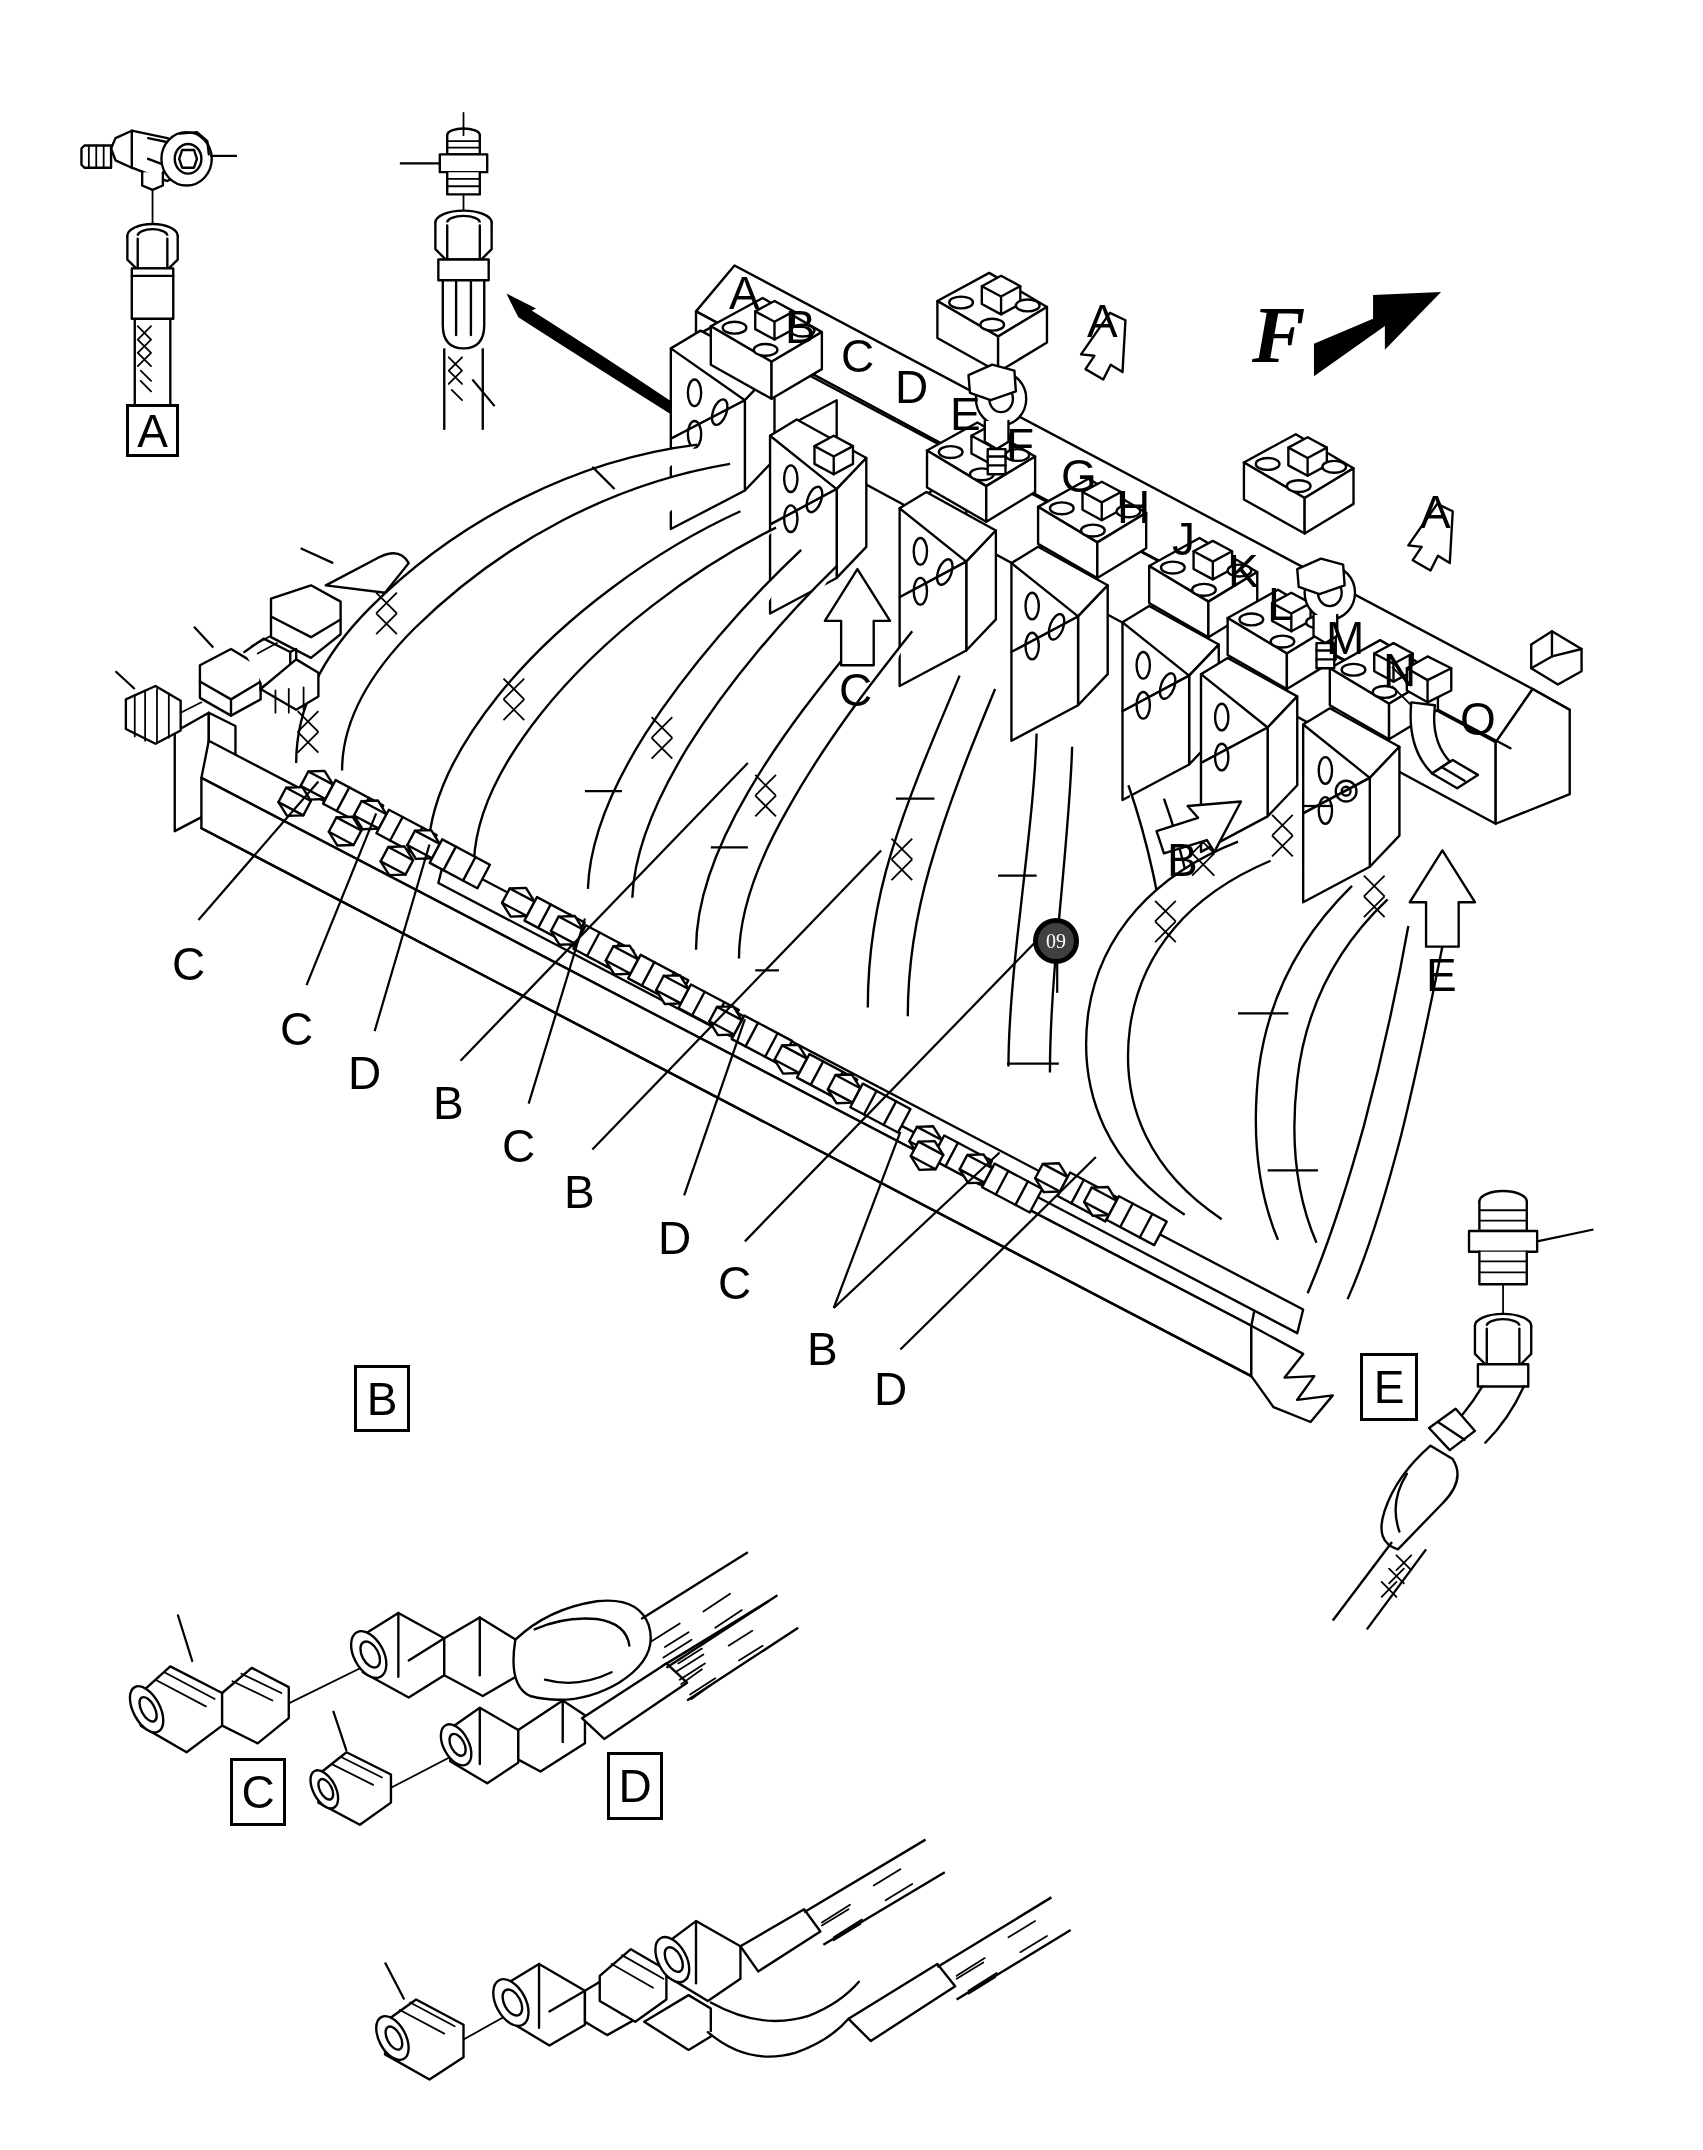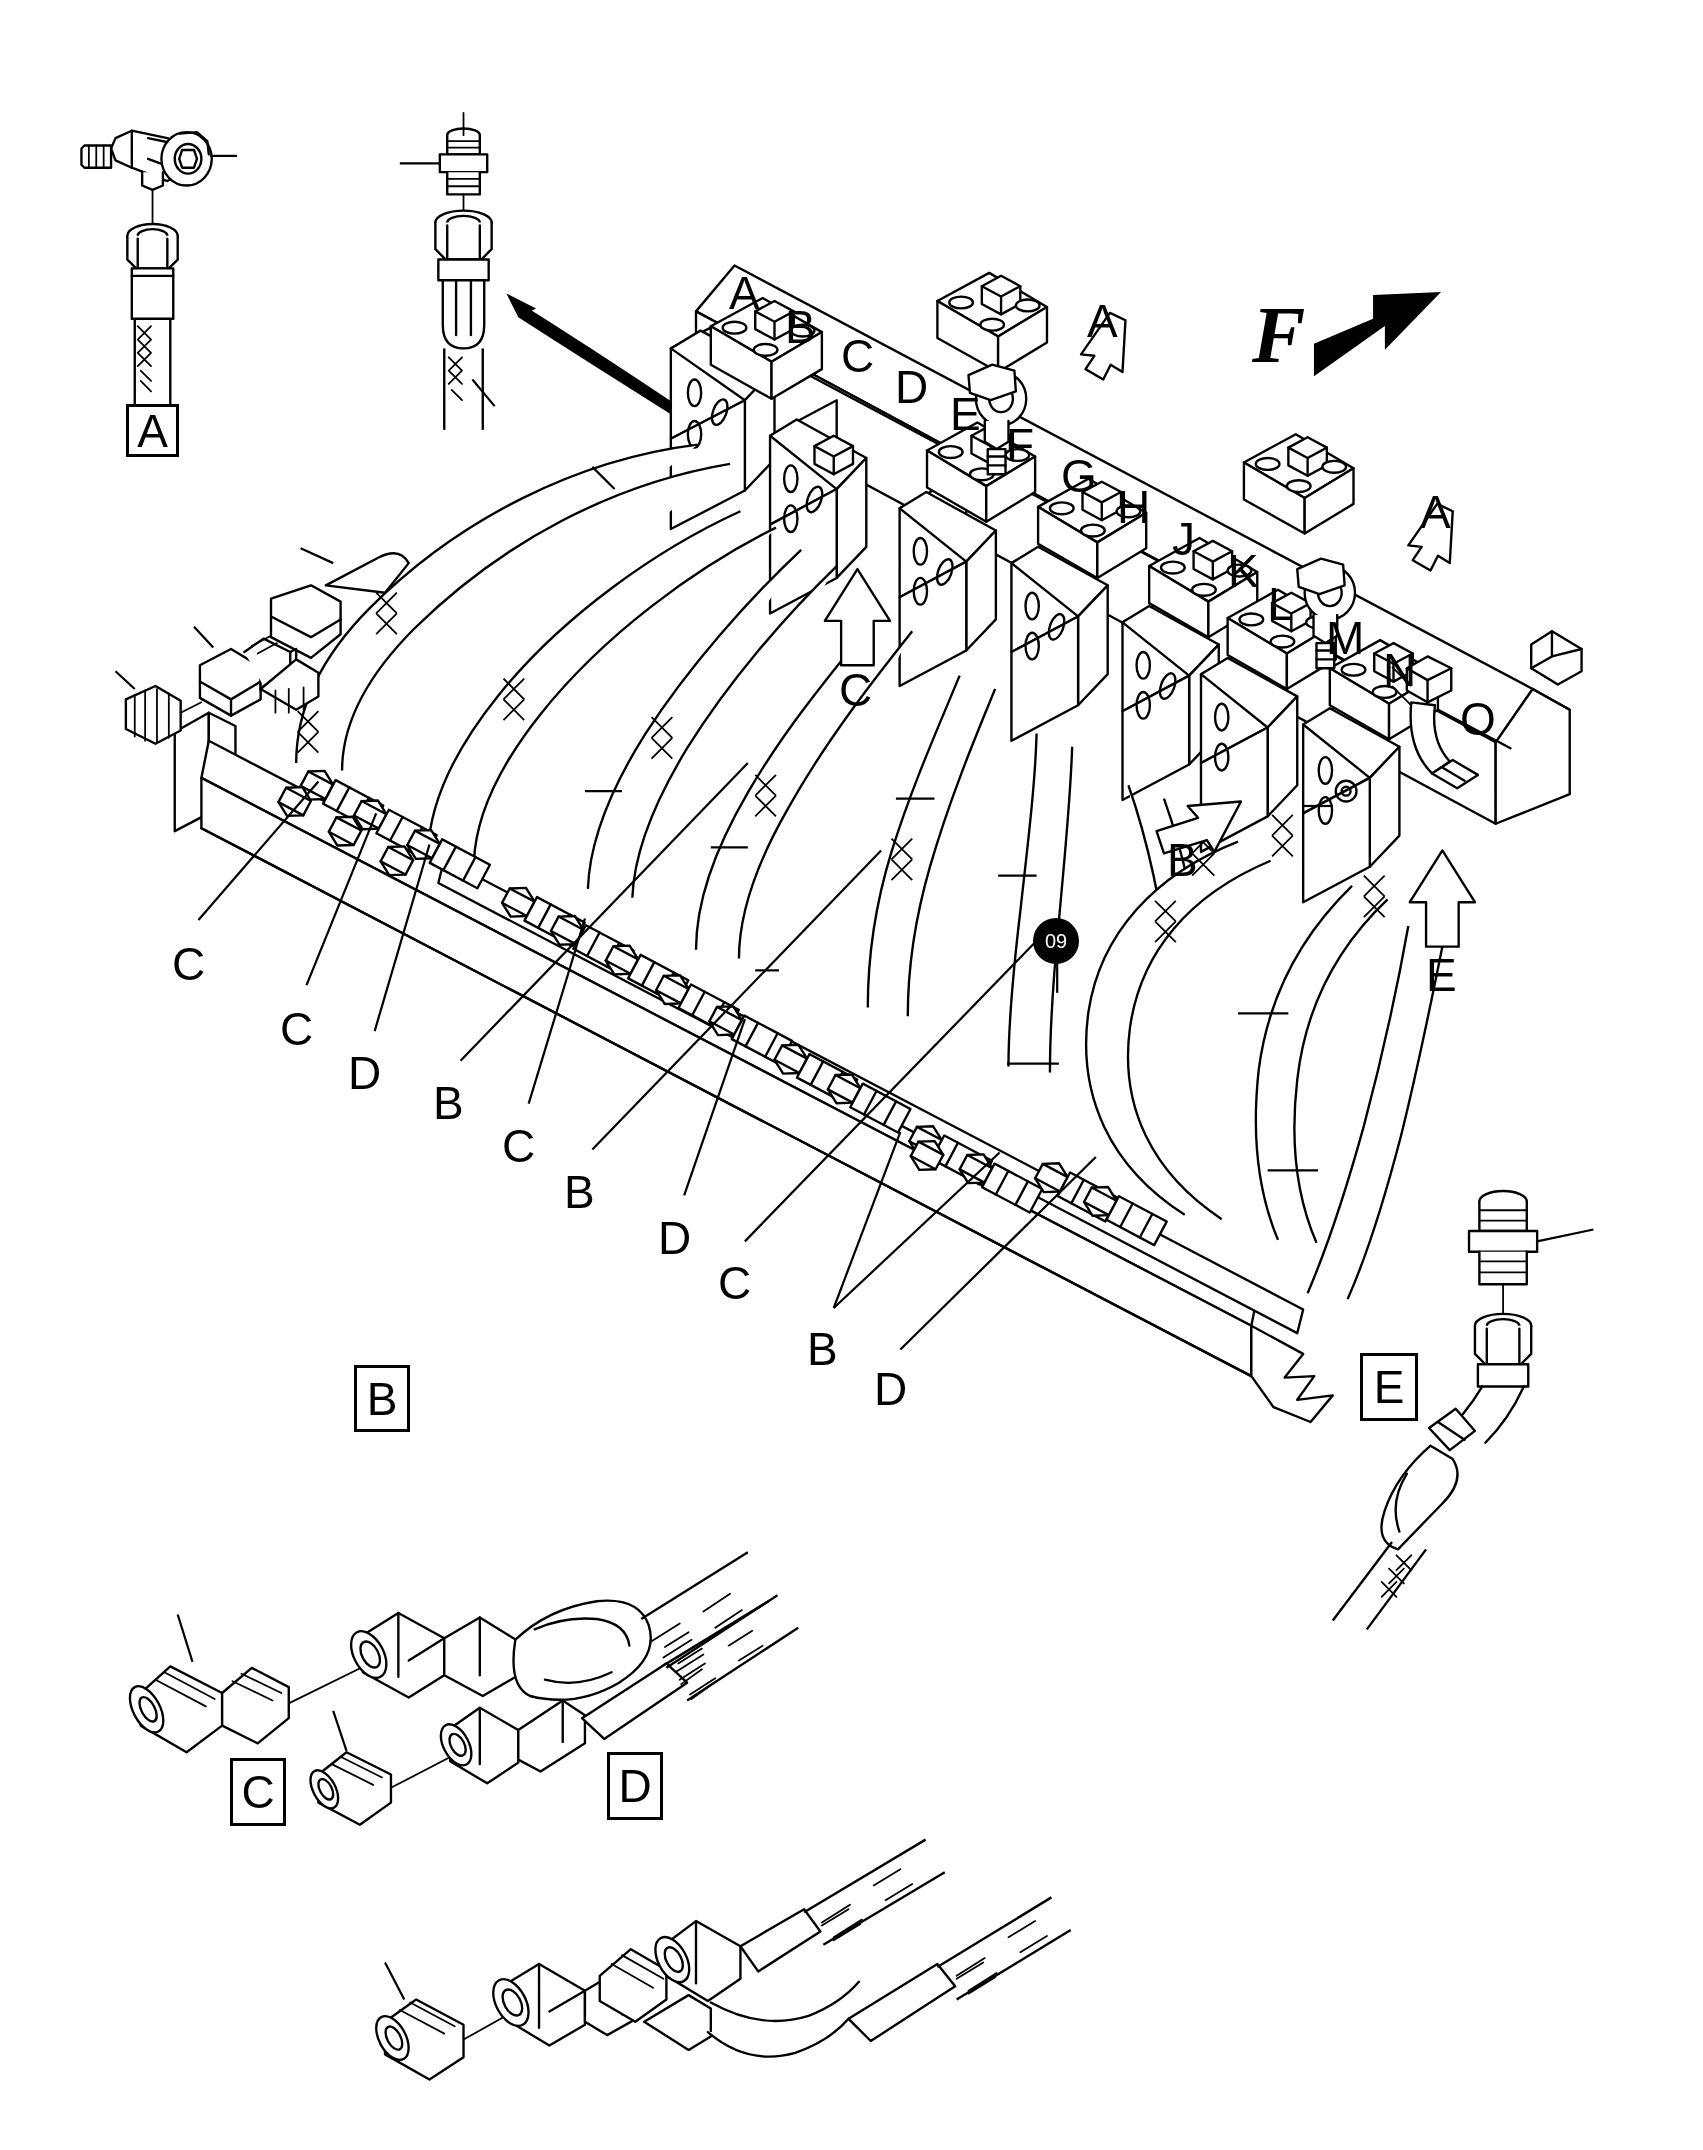--- a/index.html
+++ b/index.html
@@ -32,27 +32,27 @@
     justify-content:center;
     font-size:46px;
     font-family:"Liberation Sans", sans-serif;
     color:#000;
     box-sizing:border-box;
   }
   .badge{
     position:absolute;
     width:46px;height:46px;
     border-radius:50%;
-    background:#000000;
+    background:#404040;
     border:5.2px solid #000;
     box-sizing:border-box;
     color:#fff;
     font-size:20px;
     display:flex;align-items:center;justify-content:center;
-    font-family:Liberation Sans, sans-serif;
+    font-family:Liberation Serif, serif;
     letter-spacing:0px;
   }
   .fmark{
     position:absolute;
     font-family:"Liberation Serif", serif;
     font-weight:bold;
     font-style:italic;
     font-size:80px;
     color:#000;
     line-height:1;

